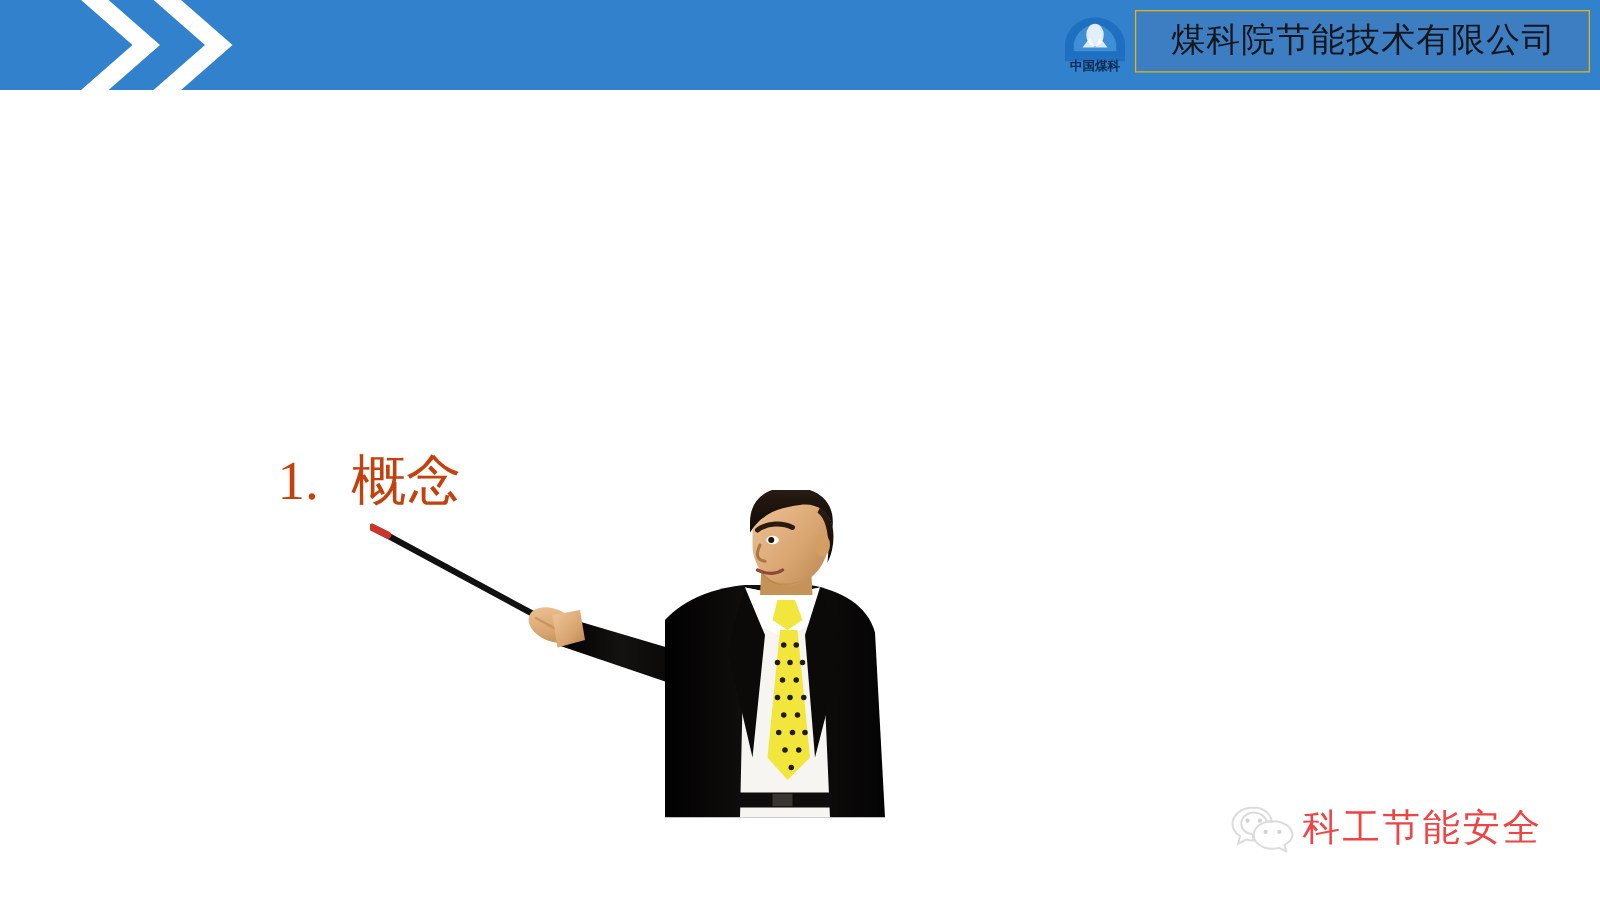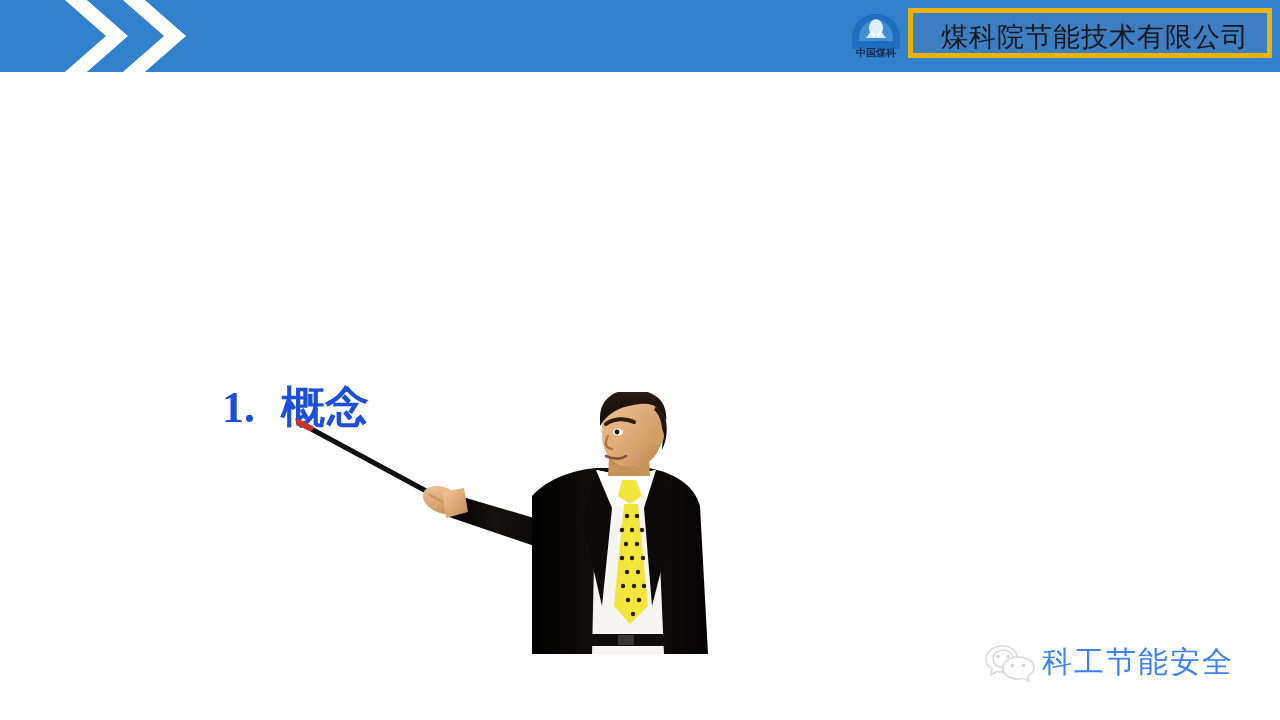--- a/index.html
+++ b/index.html
@@ -23,21 +23,21 @@
     background:#3281cc;
   }
   .chevrons {
     position:absolute; left:28px; top:0;
     width:180px; height:72px;
   }
   .company-box {
     position:absolute; left:908px; top:8px;
     width:364px; height:50px;
     background:#3d7ec2;
-    border:5px solid #eab308;
+    border:1px solid #eab308;
   }
   .company-name {
     position:absolute; left:0; top:0;
     width:364px; height:48px;
     line-height:48px;
     text-align:center;
     font-family:"DejaVu Sans", sans-serif;
     font-size:27px;
     font-weight:400;
     color:#14161c;
@@ -69,26 +69,26 @@
     font-weight:700;
     line-height:86px;
     color:#000000;
     letter-spacing:2px;
     white-space:nowrap;
   }
   .slide-title .num { margin-right:58px; }
 
   
   .sub-heading {
-    position:absolute; left:222px; top:382px;
+    position:absolute; left:222px; top:360px;
     font-family:"DejaVu Serif", "Liberation Serif", serif;
     font-size:44px;
-    font-weight:700;
+    font-weight:400;
     line-height:50px;
-    color:#1d4ed8;
+    color:#c2410c;
     white-space:nowrap;
   }
   .sub-heading .sub-num {
     font-family:"Liberation Serif","DejaVu Serif", serif;
     margin-right:26px;
   }
 
   
   .presenter {
     position:absolute; left:296px; top:392px;
@@ -99,21 +99,21 @@
   .watermark {
     position:absolute; left:984px; top:634px;
     width:260px; height:56px;
     display:flex; align-items:center;
   }
   .watermark-icon { width:52px; height:40px; flex:0 0 52px; }
   .watermark-text {
     font-family:"DejaVu Sans", sans-serif;
     font-size:30px;
     font-weight:400;
-    color:#3b82f6;
+    color:#ef4444;
     letter-spacing:2px;
     white-space:nowrap;
     margin-left:6px;
   }
 </style>
 </head>
 <body>
 
 <div class="slide">
 

